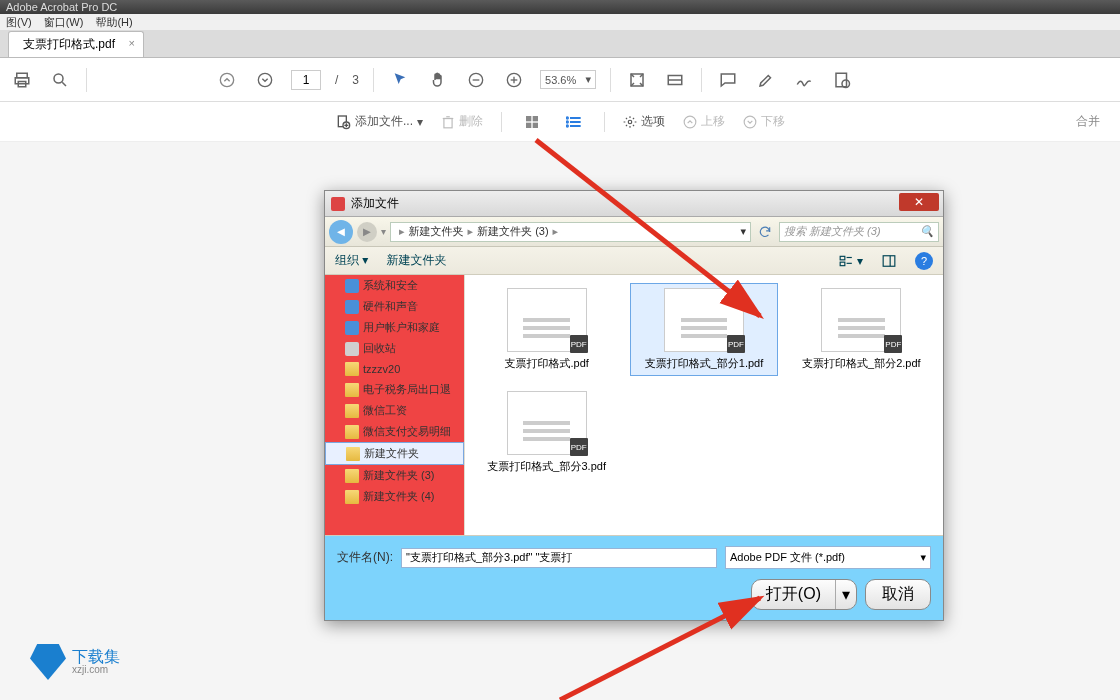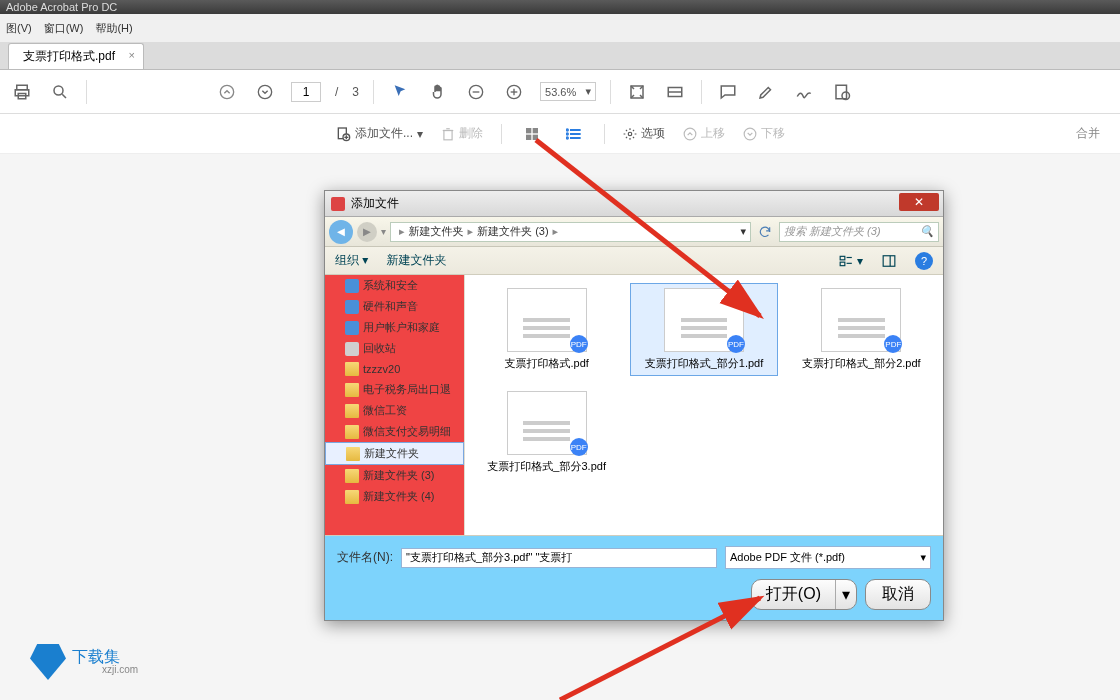--- a/index.html
+++ b/index.html
@@ -1,21 +1,21 @@
 <!DOCTYPE html>
 <html><head>
 <meta charset="utf-8">
 <style>
 * { box-sizing: border-box; margin: 0; padding: 0; font-family: "Microsoft YaHei", "Segoe UI", Arial, sans-serif; }
 body { background: #f5f5f5; width: 1120px; height: 700px; overflow: hidden; position: relative; }
 
 
 .titlebar { background: linear-gradient(to bottom, #5a5a5a, #3a3a3a); color: #ddd; font-size: 11px; padding: 2px 6px; height: 14px; display: flex; align-items: center; }
 .titlebar-bg { position:absolute; top:14px; left:0; right:0; height:16px; background: linear-gradient(to right,#7fd4c8,#f0c060,#a0e0d0); opacity:0.4;}
-.menubar { position:relative; background: #f0f0f0; height: 28px; font-size: 11px; color: #333; display: flex; align-items: center; gap: 12px; padding: 0 6px; z-index:2;}
+.menubar { position:relative; background: #f0f0f0; height: 16px; font-size: 11px; color: #333; display: flex; align-items: center; gap: 12px; padding: 0 6px; z-index:2;}
 
 
 .tabstrip { background: #dcdcdc; height: 28px; display: flex; align-items: flex-end; padding: 0 8px; border-bottom: 1px solid #bbb; position:relative; z-index:2;}
 .tab { background: #fff; border: 1px solid #bbb; border-bottom: none; padding: 4px 28px 4px 14px; font-size: 12px; position: relative; border-radius: 3px 3px 0 0; }
 .tab .close { position: absolute; right: 8px; top: 5px; font-size: 11px; color: #888; }
 
 
 .toolbar { background: #fff; height: 44px; border-bottom: 1px solid #ddd; display: flex; align-items: center; padding: 0 10px; gap: 14px; font-size: 12px; color: #555; }
 .toolbar .sep { width: 1px; height: 24px; background: #ddd; }
 .tb-btn { width: 24px; height: 24px; display: flex; align-items: center; justify-content: center; color: #666; cursor:pointer; }
@@ -54,42 +54,42 @@
 .tree .tico{width:14px;height:14px;display:inline-block;}
 .folder-ico{background:linear-gradient(#f7d877,#e6b940);border-radius:1px;}
 .cp-ico{background:#4a90d9;border-radius:2px;}
 .bin-ico{background:#d0d0d0;border-radius:2px;}
 
 .files { flex:1; padding:8px; display:grid; grid-template-columns: repeat(3, 1fr); gap:10px; align-content:start;}
 .file { display:flex; flex-direction:column; align-items:center; font-size:11px; text-align:center; padding:4px; border:1px solid transparent; cursor:pointer;}
 .file.sel { background:#e0eeff; border:1px solid #6ca7e6; }
 .thumb { width:80px; height:64px; background:#fff; border:1px solid #ccc; margin-bottom:4px; position:relative; display:flex; align-items:center; justify-content:center;}
 .thumb.folder{ background:linear-gradient(#f7e9b8,#f0d98a); border:none;}
-.thumb .pdf-badge{position:absolute;right:-2px;bottom:-2px;width:18px;height:18px;background:#3b82f6;color:#fff;font-size:8px;display:flex;align-items:center;justify-content:center;border-radius:9px;}
+.thumb .pdf-badge{position:absolute;right:-2px;bottom:-2px;width:18px;height:18px;background:#404040;color:#fff;font-size:8px;display:flex;align-items:center;justify-content:center;border-radius:1px;}
 .thumb .doc-lines{width:60%;height:4px;background:#ccc;box-shadow:0 8px 0 #ccc,0 16px 0 #ccc;}
 
 .dlg-footer { padding: 10px 12px; background:#7dd3fc; font-size:12px; border-top:1px solid #d0cdbd;}
 .frow { display:flex; align-items:center; gap:8px; margin-bottom:10px;}
 .frow .lab{color:#333;}
 .frow input.fn{ flex:1; border:1px solid #97b4d6; padding:3px 4px; font-size:11px; background:#fff;}
 .frow .ftype{ width:206px; border:1px solid #97b4d6; padding:3px 4px; font-size:11px; background:#fff; display:flex; align-items:center; justify-content:space-between;}
 .btnrow{display:flex; justify-content:flex-end; gap:8px;}
 .winbtn{ border:1px solid #8a8a8a; background:linear-gradient(#fdfdfd,#e3e3e3); padding:4px 16px; font-size:16px; cursor:pointer; border-radius:10px;}
 .winbtn.split{display:flex;align-items:center;gap:0;padding:0;}
 .winbtn.split .main{padding:4px 14px;border-right:1px solid #aaa;}
 .winbtn.split .dd{padding:4px 6px;}
 
 
 .arrow { position:absolute; pointer-events:none;}
 
 
 .watermark{position:absolute;left:30px;bottom:20px;display:flex;align-items:center;gap:6px;}
 .wm-ico{width:36px;height:36px;background:#1a7fcf;clip-path:polygon(20% 0,80% 0,100% 40%,50% 100%,0 40%);}
 .wm-txt{font-size:16px;color:#1a7fcf;line-height:1;}
-.wm-txt small{display:block;font-size:10px;color:#888;margin-left:30px;}
+.wm-txt small{display:block;font-size:10px;color:#888;}
 
 svg{display:block;}
 </style>
 </head>
 <body>
 
 <div class="titlebar">
   <span>Adobe Acrobat Pro DC</span>
 </div>
 <div class="titlebar-bg"></div>

